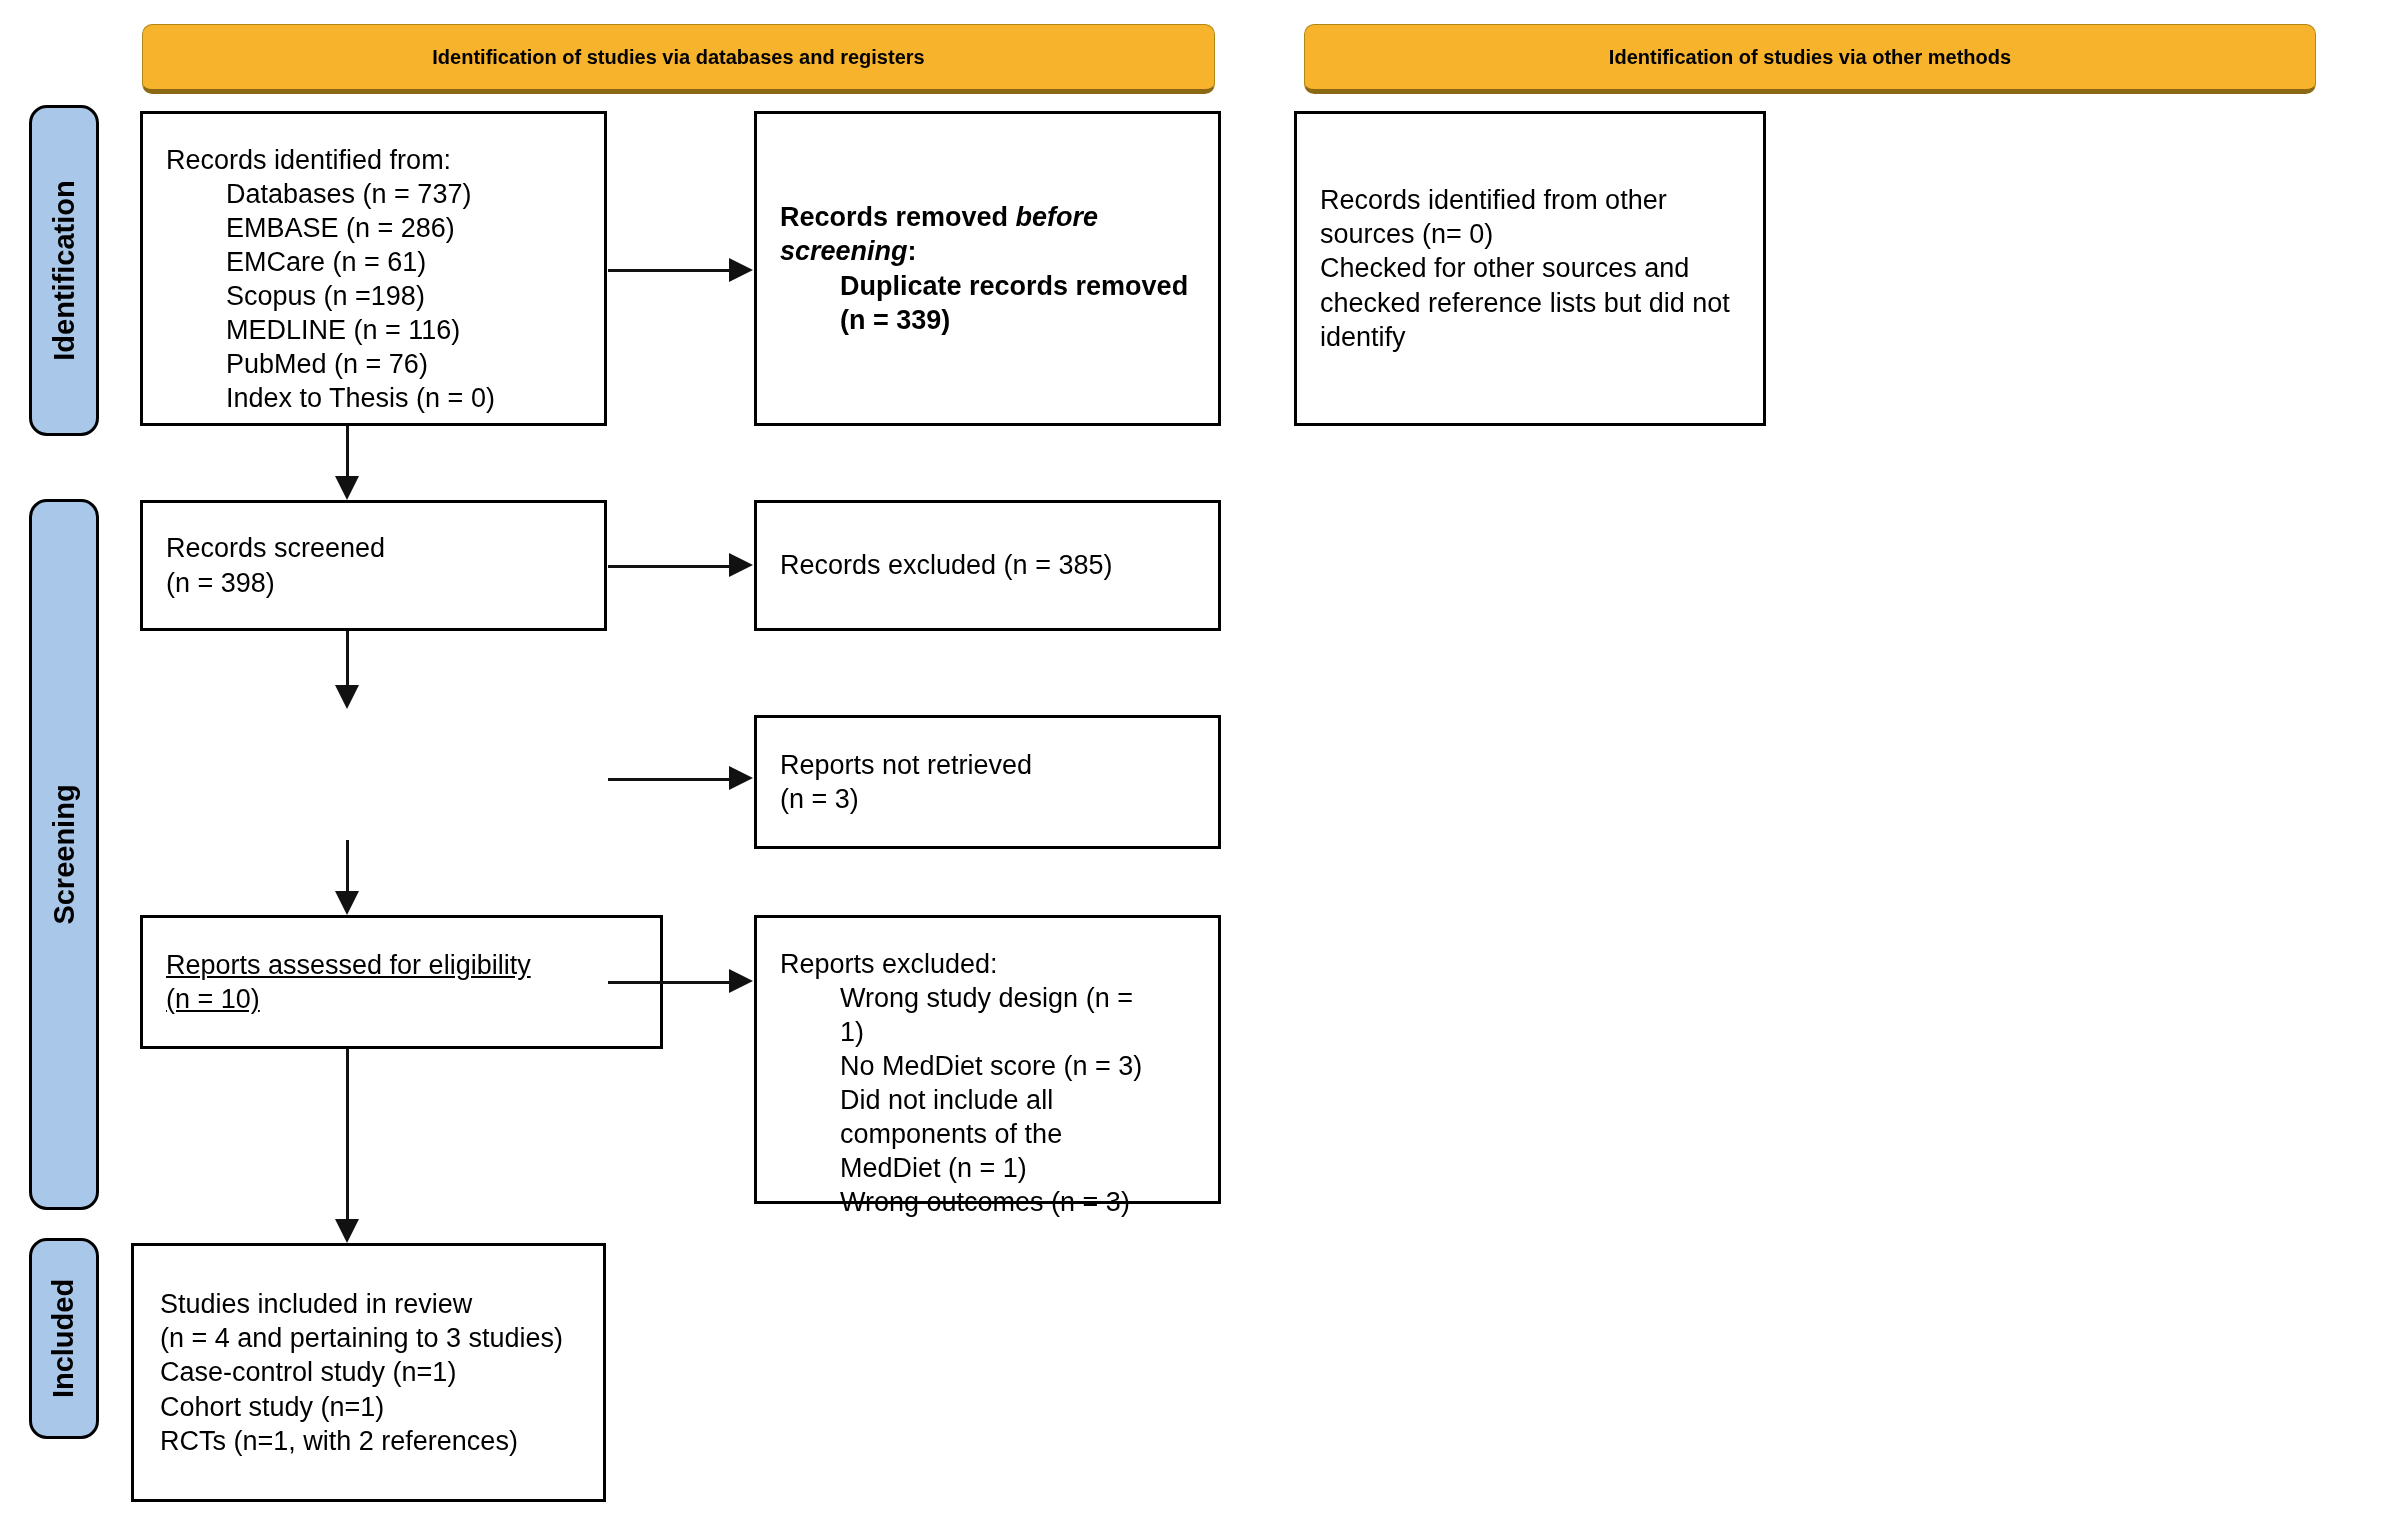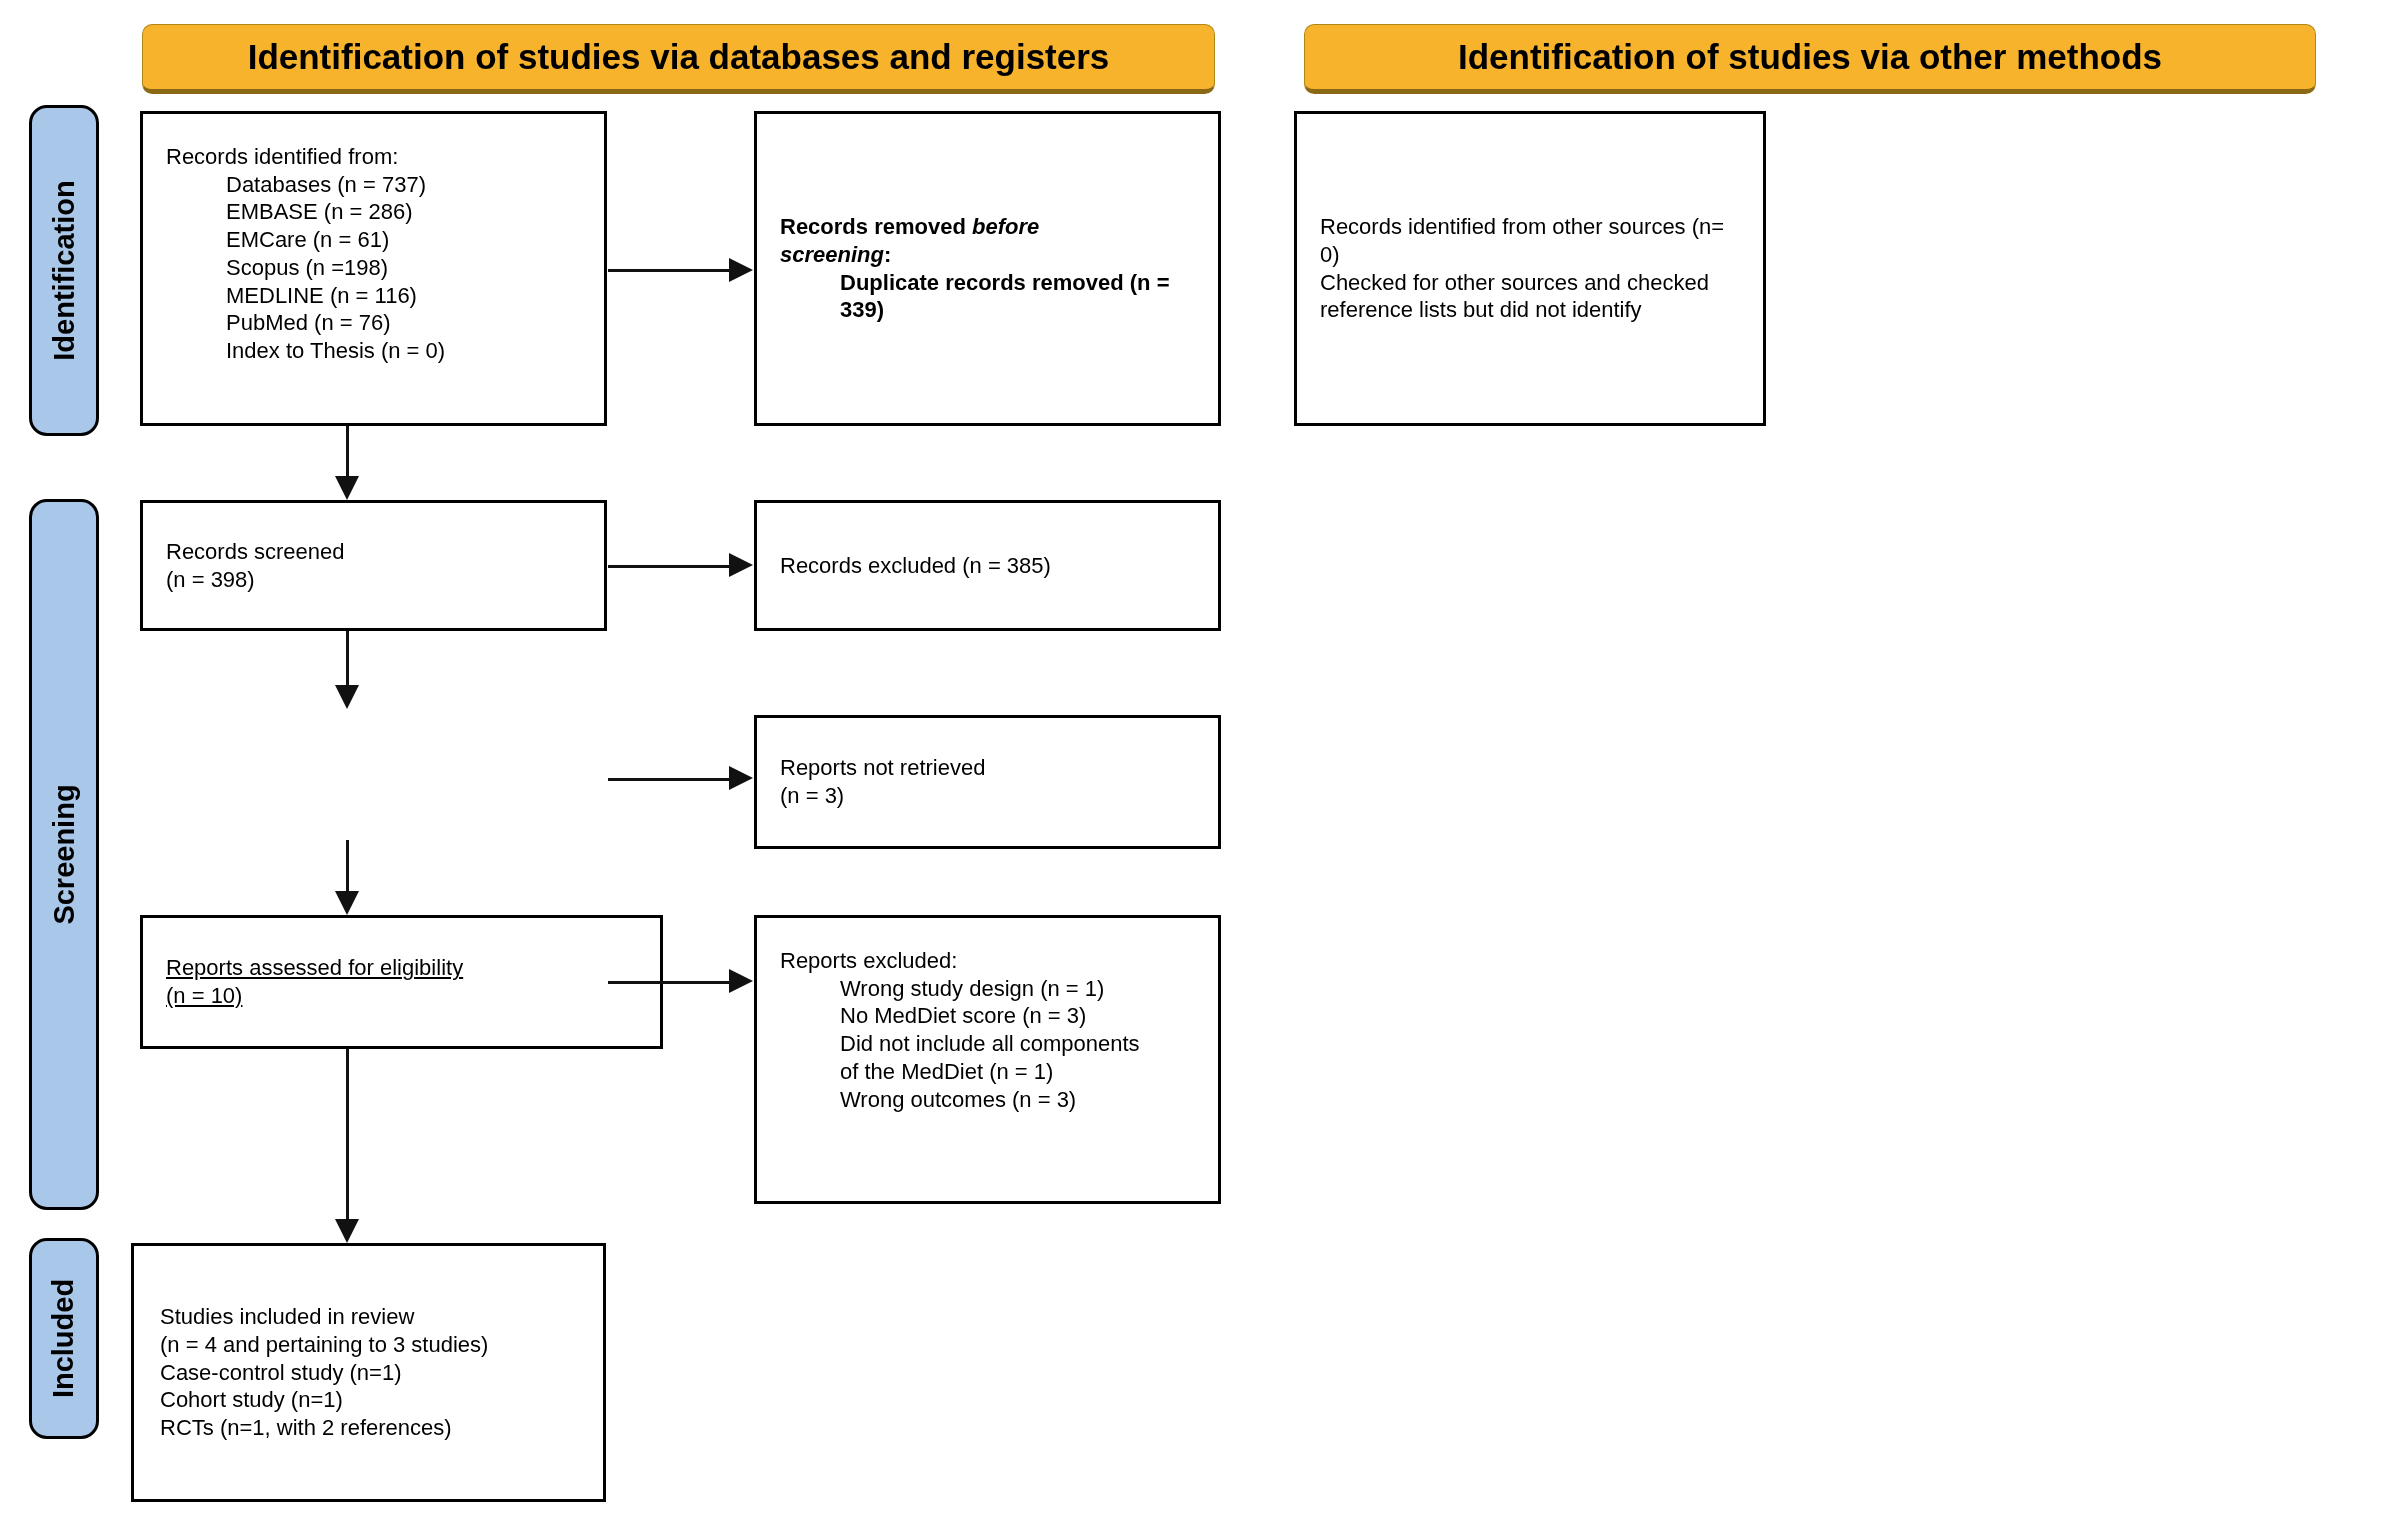--- a/index.html
+++ b/index.html
@@ -4,34 +4,34 @@
 <style>
   html,body{margin:0;padding:0;background:#ffffff;}
   .canvas{
     position:relative;width:2389px;height:1538px;background:#ffffff;
     font-family:"Liberation Sans", sans-serif;color:#000;
   }
   
   .stage-header{
     position:absolute;display:flex;align-items:center;justify-content:center;
     background:#F7B32B;border:1.9px solid #B08617;border-bottom:5.1px solid #8B6914;
-    border-radius:10.2px;font-weight:bold;font-size:35px;text-align:center;
+    border-radius:10.2px;font-weight:bold;font-size:20px;text-align:center;
   }
   
   .phase{
     position:absolute;display:flex;align-items:center;justify-content:center;
     background:#A9C7E9;border:3.8px solid #000;border-radius:18px;
   }
   .phase .vtext{
     transform:rotate(-90deg);white-space:nowrap;font-weight:bold;font-size:29px;
   }
   
   .box{
     position:absolute;background:#fff;border:3.2px solid #000;
-    font-size:22px;line-height:1.26;box-sizing:border-box;
+    font-size:27px;line-height:1.26;box-sizing:border-box;
     padding-left:23px;padding-right:15.3px;
   }
   .v-center{display:flex;flex-direction:column;justify-content:center;}
   .pad-top{padding-top:29px;}
   .indent{margin-left:60px;}
   .narrow{max-width:370px;}
   .items-narrow .text-line{max-width:314px;}
   .text-line{margin:0;}
   em{font-style:italic;}
   

